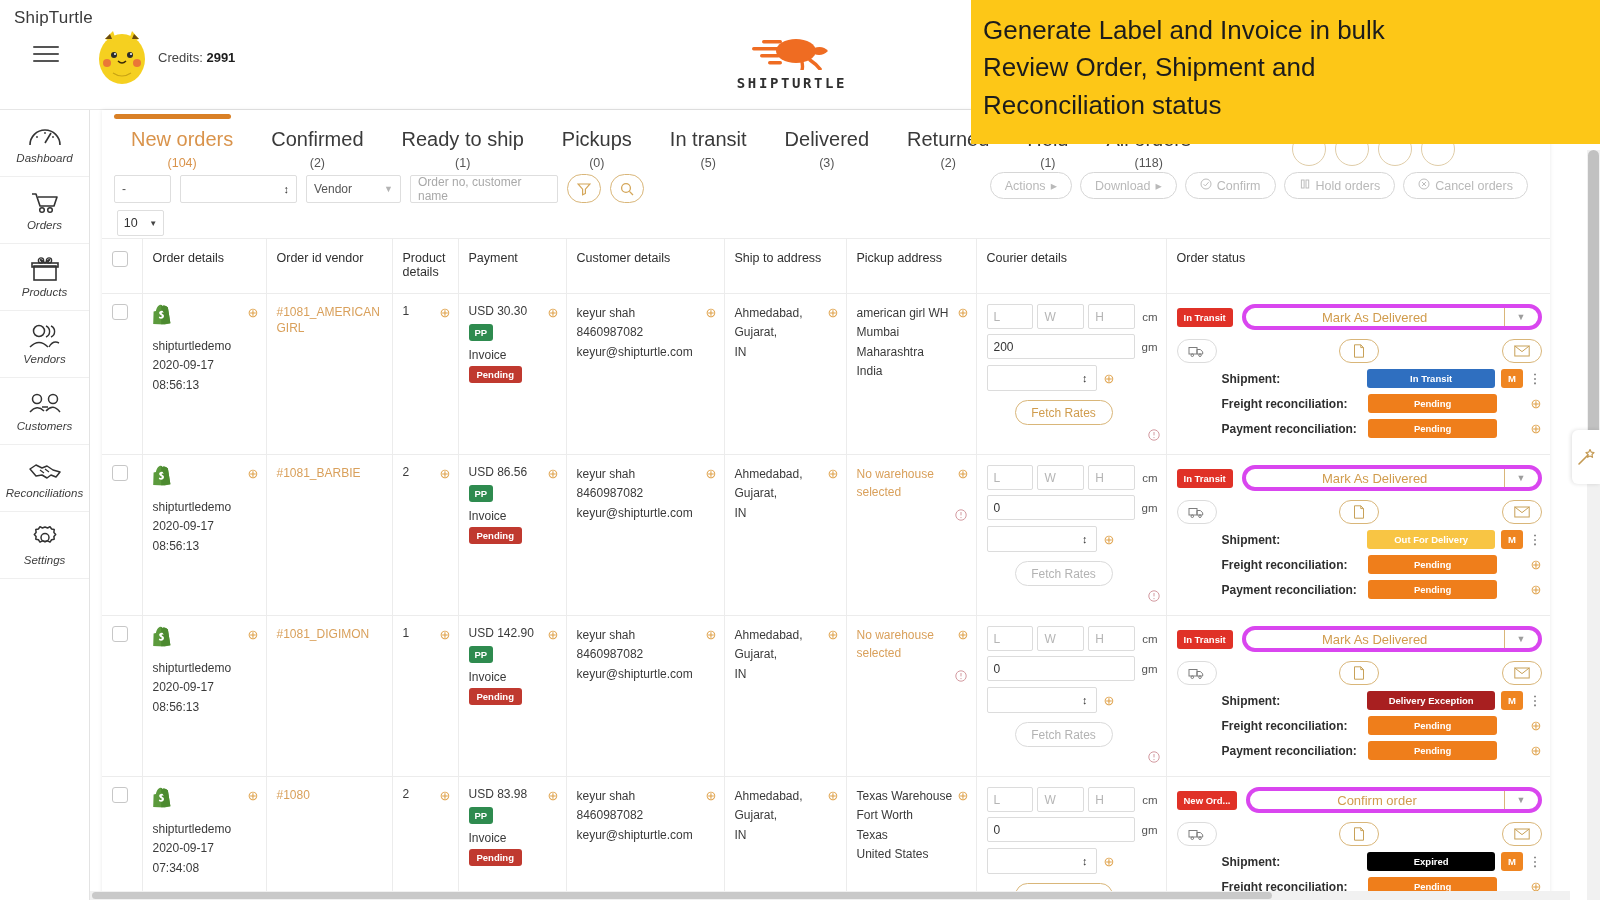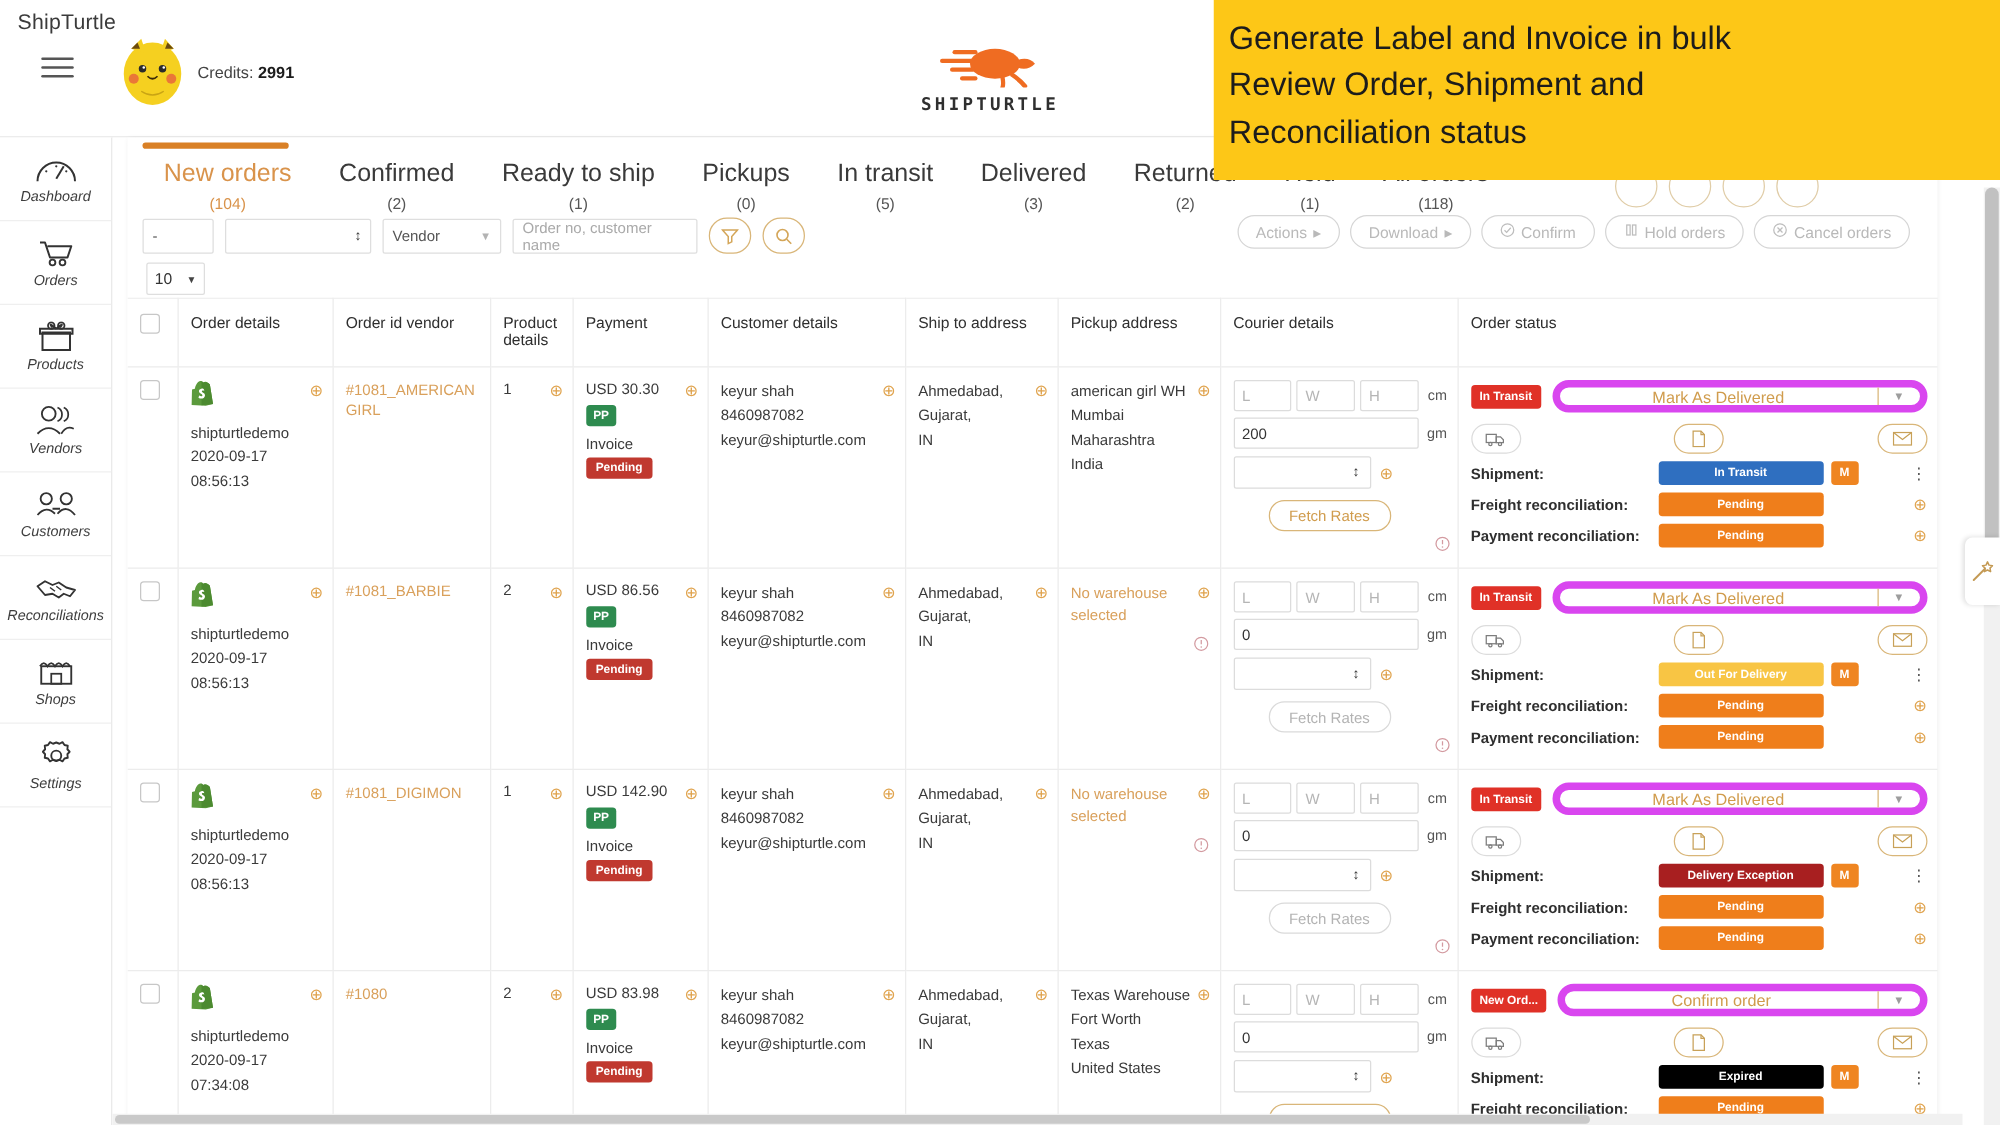--- a/index.html
+++ b/index.html
@@ -184,38 +184,38 @@
   }
   .fetch.dim { border-color: #dadada; color: #b3b3b3; }
 
   
   .os-top { display: flex; align-items: center; gap: 9px; }
   .os-tag {
     color: #fff; font-size: 9.5px; font-weight: 700; padding: 4px 7px; border-radius: 3px;
     white-space: nowrap; min-width: 52px; text-align: center;
   }
   .os-main {
-    flex: 1; height: 26px; border: 6px solid #d946ef; border-radius: 14px;
+    flex: 1; height: 26px; border: 4px solid #d946ef; border-radius: 14px;
     display: flex; align-items: center; cursor: pointer;
   }
   .os-main .lab {
     flex: 1; text-align: center; color: #d09c4d; font-size: 13px;
   }
   .os-main .car {
     width: 34px; border-left: 1px solid #d9b679; height: 100%;
     display: flex; align-items: center; justify-content: center; color: #9d9d9d; font-size: 9px;
   }
   .os-icons { display: flex; align-items: center; margin: 9px 0 6px 0; }
   .ico-pill {
     width: 40px; height: 24px; border: 1px solid #dcdcdc; border-radius: 13px;
     display: flex; align-items: center; justify-content: center; cursor: pointer;
   }
   .ico-pill.gold { border-color: #d9b679; }
   .os-line {
-    display: flex; align-items: center; margin-bottom: 6px; gap: 6px;
+    display: flex; align-items: center; margin-bottom: 6px; gap: 6px; margin-left: 45px;
   }
   .os-line .k { width: 144px; font-size: 12px; color: #2f2f2f; font-weight: 700; }
   .os-chip {
     width: 132px; height: 19px; border-radius: 3px; color: #fff; font-size: 9.5px;
     font-weight: 700; display: flex; align-items: center; justify-content: center;
   }
   .m-chip {
     width: 22px; height: 19px; background: #ef8521; color: #fff; font-size: 9.5px;
     font-weight: 700; border-radius: 3px; display: flex; align-items: center; justify-content: center;
   }
@@ -364,30 +364,20 @@
     <div class="side-item">
       <span class="glyph">
         <svg width="34" height="20" viewBox="0 0 34 20">
             <path d="M2 8 l6 -4 l6 3 l5 -2 l6 4 l7 2 l-4 5 l-5 -2 l-4 3 l-5 -3 l-6 1 Z" fill="none" stroke="#333" stroke-width="1.5" stroke-linejoin="round"></path>
             <path d="M12 9 l4 3 M17 8 l4 3" stroke="#333" stroke-width="1.2"></path>
           </svg>
       </span>
       <span class="lbl">Reconciliations</span>
     </div>
 
-    <div class="side-item">
-      <span class="glyph">
-        <svg width="32" height="25" viewBox="0 0 32 25">
-            <path d="M3 8 q3 -5 6 0 q3 -5 6 0 q3 -5 6 0 q3 -5 6 0" fill="none" stroke="#333" stroke-width="1.5"></path>
-            <rect x="4" y="8" width="24" height="14" fill="none" stroke="#333" stroke-width="1.5"></rect>
-            <rect x="12" y="14" width="8" height="8" fill="none" stroke="#333" stroke-width="1.4"></rect>
-          </svg>
-      </span>
-      <span class="lbl">Shops</span>
-    </div>
 
     <div class="side-item">
       <span class="glyph">
         <svg width="28" height="28" viewBox="0 0 28 28">
             <path d="M14 3 l2.6 1 l2.4 -1.3 l1.6 2.3 l2.6 .6 l-.3 2.8 l1.8 2 l-1.8 2 l.3 2.8 l-2.6 .6 l-1.6 2.3 l-2.4 -1.3 l-2.6 1 l-2.6 -1 l-2.4 1.3 l-1.6 -2.3 l-2.6 -.6 l.3 -2.8 l-1.8 -2 l1.8 -2 l-.3 -2.8 l2.6 -.6 l1.6 -2.3 l2.4 1.3 Z" fill="none" stroke="#333" stroke-width="1.5" stroke-linejoin="round"></path>
             <circle cx="14" cy="13.5" r="4" fill="none" stroke="#333" stroke-width="1.5"></circle>
           </svg>
       </span>
       <span class="lbl">Settings</span>
     </div>

